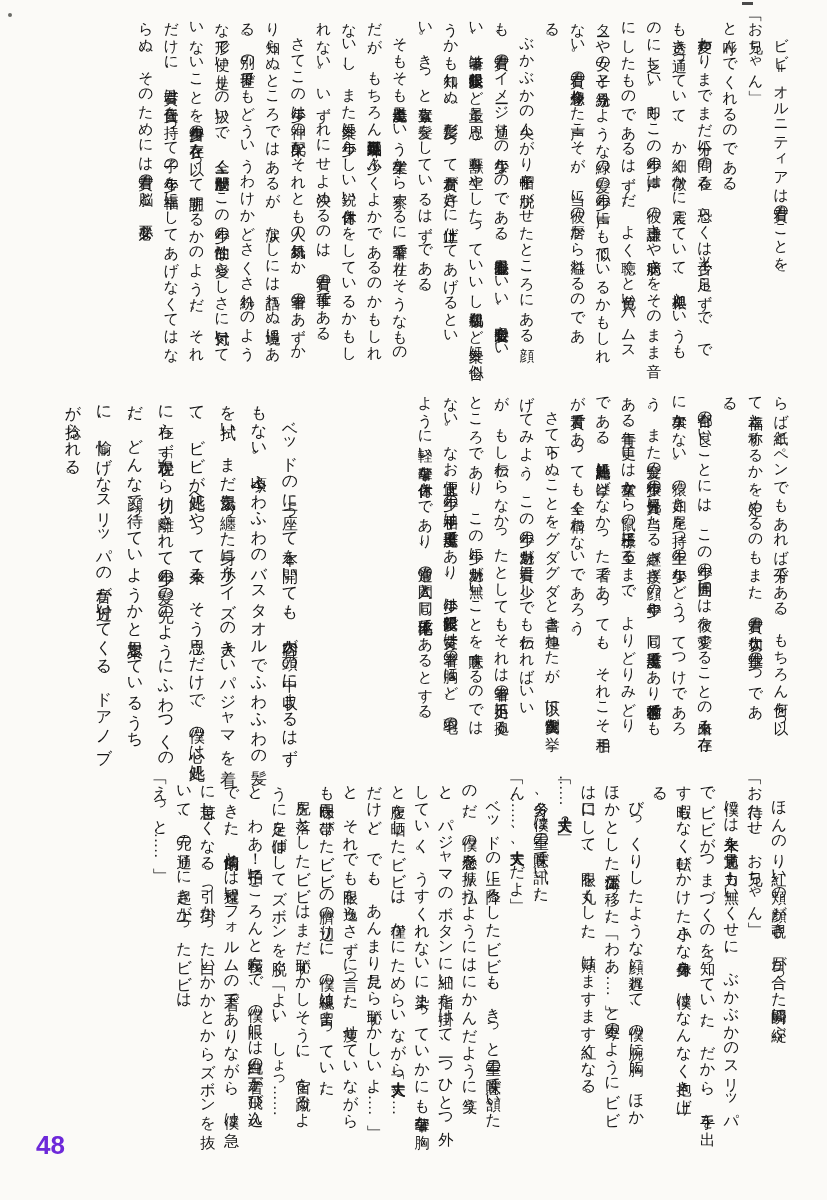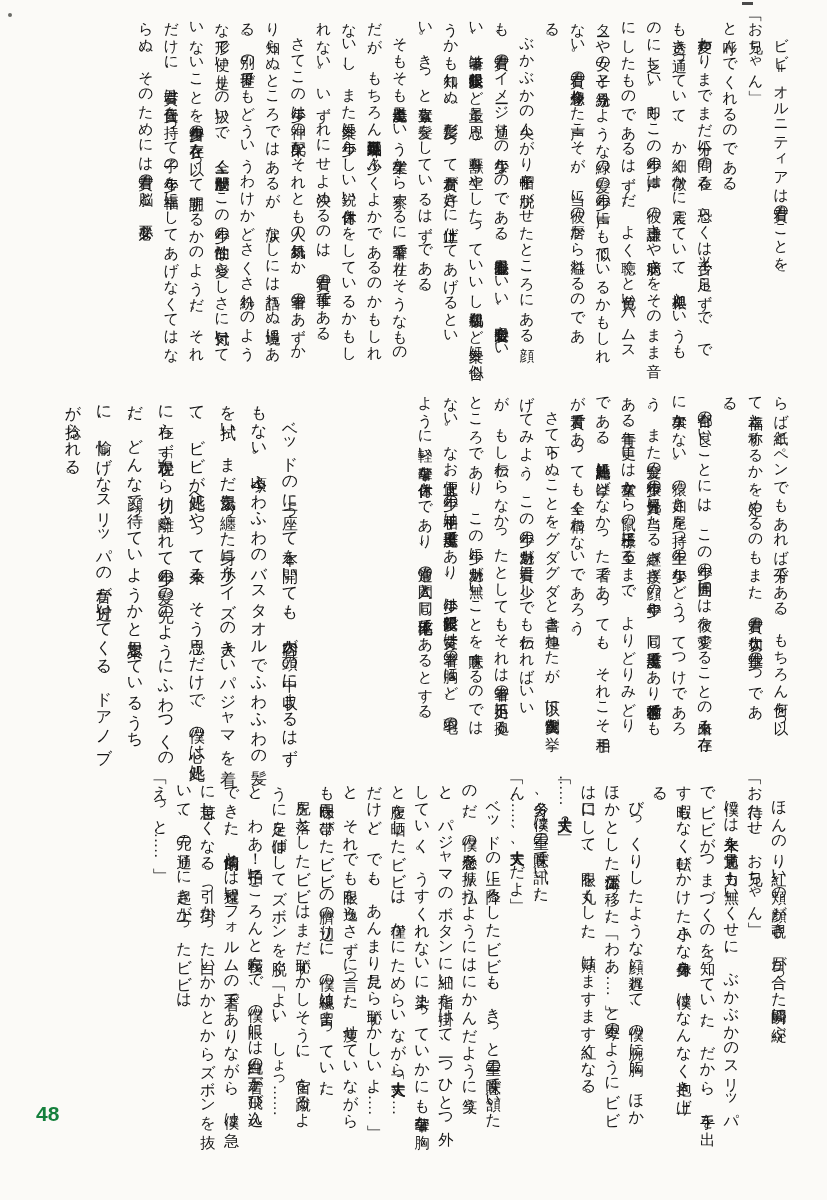--- a/index.html
+++ b/index.html
@@ -61,25 +61,25 @@
   .block-story-bottom {
     top: 775px;
     right: 36px;
     height: 355px;
     font-size: 15.3px;
     line-height: 23.8px;
   }
   .page-number {
     position: absolute;
     left: 36px;
-    top: 1102px;
+    top: 1130px;
     font-family: "Liberation Sans", "DejaVu Sans", sans-serif;
     font-weight: 600;
-    font-size: 21px;
-    color: #15803d;
+    font-size: 26px;
+    color: #6d28d9;
   }
   .artifact {
     position: absolute;
     background: #4a4a4a;
   }
   .artifact-dash {
     left: 742px;
     top: 2px;
     width: 11px;
     height: 3px;

